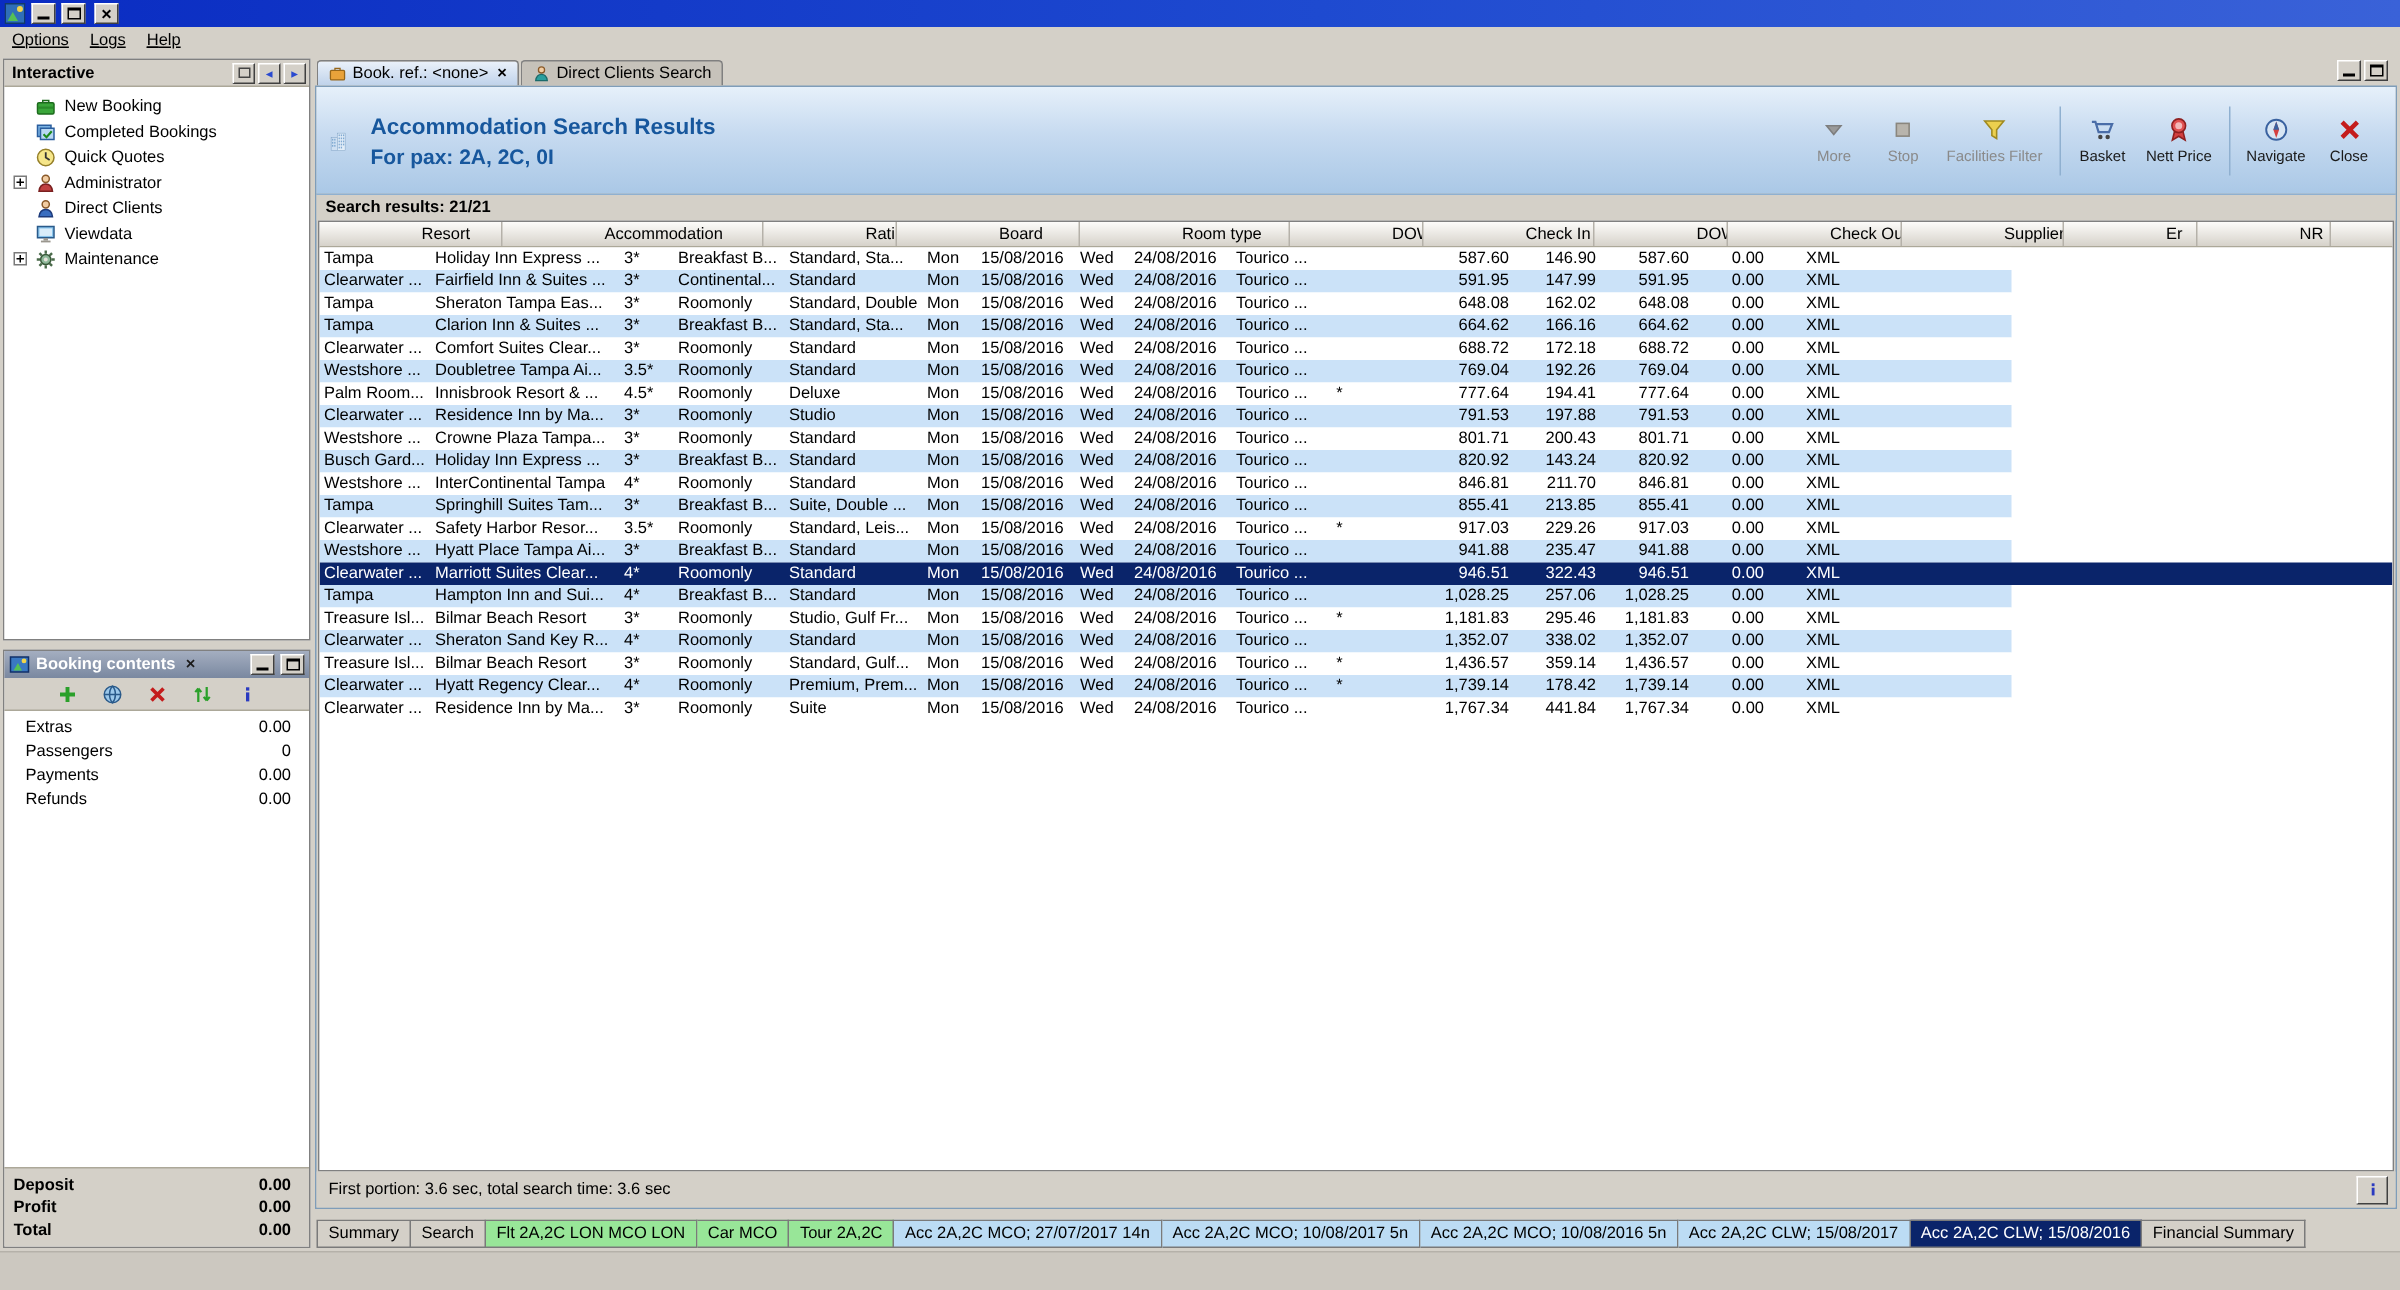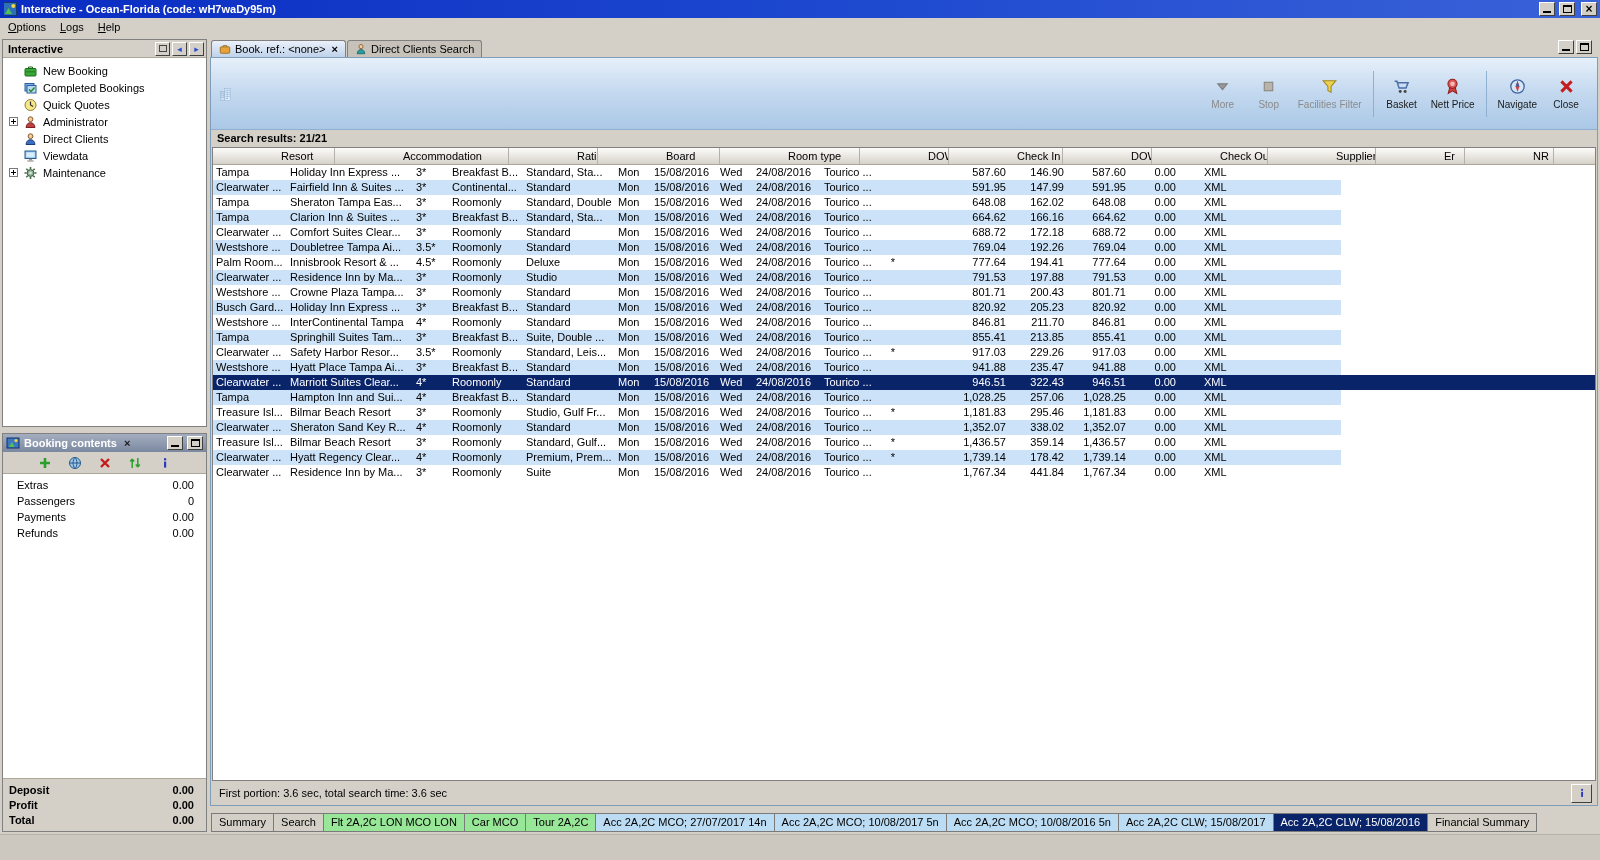--- a/index.html
+++ b/index.html
@@ -11,21 +11,21 @@
   .titlebar{height:18px;background:linear-gradient(90deg,#0a2cc2 0%,#1e4ad0 55%,#3a62d8 100%);display:flex;align-items:center;padding:0 3px;gap:4px;flex:none;}
   .titlebar .title{color:#fff;font-weight:bold;font-size:11px;flex:1;white-space:nowrap;overflow:hidden;}
   .win-btn{width:16px;height:14px;background:#d4d0c8;border:1px solid;border-color:#fff #404040 #404040 #fff;display:inline-flex;align-items:center;justify-content:center;position:relative;flex:none;}
   .win-btn.gap{margin-left:2px;}
   .glyph-min{position:absolute;left:3px;bottom:2px;width:8px;height:2px;background:#000;}
   .glyph-max{width:9px;height:8px;border:1px solid #000;border-top:2px solid #000;}
   .glyph-x::before{content:"×";font-size:12px;font-weight:bold;line-height:1;}
 
   
   .menubar{height:19px;display:flex;align-items:stretch;padding-left:1px;flex:none;background:#d4d0c8;}
-  .menu-item{padding:3px 7px 0 7px;}
+  .menu-item{padding:3px 7px 0 7px;text-decoration:underline;}
   .menu-item::first-letter{text-decoration:underline;}
 
   
   .workspace{flex:1;display:flex;padding:2px;gap:3px;min-height:0;}
   .left-col{width:205px;display:flex;flex-direction:column;gap:6px;flex:none;min-height:0;}
   .main-col{flex:1;display:flex;flex-direction:column;min-width:0;min-height:0;}
 
   
   .panel{border:1px solid #808080;background:#fff;display:flex;flex-direction:column;}
   .interactive-panel{height:388px;flex:none;}
@@ -125,21 +125,20 @@
 <div class="window">
 
   <div class="titlebar">
     <span class="icon app-icon">
         <svg viewBox="0 0 14 14">
           <rect x="0.5" y="0.5" width="13" height="13" fill="#2f6fb8" stroke="#123a6a"></rect>
           <path d="M2 12l3.5-6 3.5 6z" fill="#55c055"></path>
           <circle cx="10.3" cy="4" r="2" fill="#f2d44a"></circle>
         </svg>
       </span>
-    <span class="title">Interactive - Ocean-Florida (code: wH7waDy95m)</span>
     <span class="win-btn">
         <span class="glyph-min"></span>
       </span>
     <span class="win-btn">
         <span class="glyph-max"></span>
       </span>
     <span class="win-btn gap">
         <span class="glyph-x"></span>
       </span>
   </div>
@@ -389,20 +388,24 @@
                   <rect x="24" y="23" width="3" height="4"></rect>
                   <rect x="29" y="23" width="3" height="4"></rect>
                   <rect x="19" y="30" width="3" height="4"></rect>
                   <rect x="24" y="30" width="3" height="4"></rect>
                   <rect x="29" y="30" width="3" height="4"></rect>
                   <rect x="19" y="37" width="3" height="4"></rect>
                   <rect x="24" y="37" width="3" height="4"></rect>
                 </g>
               </svg>
             </span>
+          <div class="mh-titles">
+            <span class="mh-title">Accommodation Search Results</span>
+            <span class="mh-subtitle">For pax: 2A, 2C, 0I</span>
+          </div>
           <div class="mh-toolbar">
               <div class="mh-btn disabled">
                 <span class="icon">
                   <svg viewBox="0 0 16 16">
                     <path d="M3.5 5.5h9L8 11z" fill="#9a9a9a" stroke="#7e7e7e"></path>
                   </svg>
                 </span>
                 <span class="mh-label">More</span>
               </div>
               <div class="mh-btn disabled">
@@ -737,21 +740,21 @@
                 <div class="g-cell" style="width: 92px;">Standard</div>
                 <div class="g-cell" style="width: 36px;">Mon</div>
                 <div class="g-cell" style="width: 66px;">15/08/2016</div>
                 <div class="g-cell" style="width: 36px;">Wed</div>
                 <div class="g-cell" style="width: 68px;">24/08/2016</div>
                 <div class="g-cell" style="width: 60px;">Tourico ...</div>
                 <div class="g-cell ac" style="width: 24px;"></div>
                 <div class="g-cell ac" style="width: 22px;"></div>
                 <div class="g-cell ac" style="width: 24px;"></div>
                 <div class="g-cell ar" style="width: 58px;">820.92</div>
-                <div class="g-cell ar" style="width: 58px;">205.23</div>
+                <div class="g-cell ar" style="width: 58px;">143.24</div>
                 <div class="g-cell ar" style="width: 62px;">820.92</div>
                 <div class="g-cell ar" style="width: 50px;">0.00</div>
                 <div class="g-cell" style="width: 22px;"></div>
                 <div class="g-cell" style="width: 56px;">XML</div>
                 <div class="g-cell" style="width: 84px;"></div>
               </div>
               <div class="g-row">
                 <div class="g-cell" style="width: 74px;">Westshore ...</div>
                 <div class="g-cell" style="width: 126px;">InterContinental Tampa</div>
                 <div class="g-cell" style="width: 36px;">4*</div>

